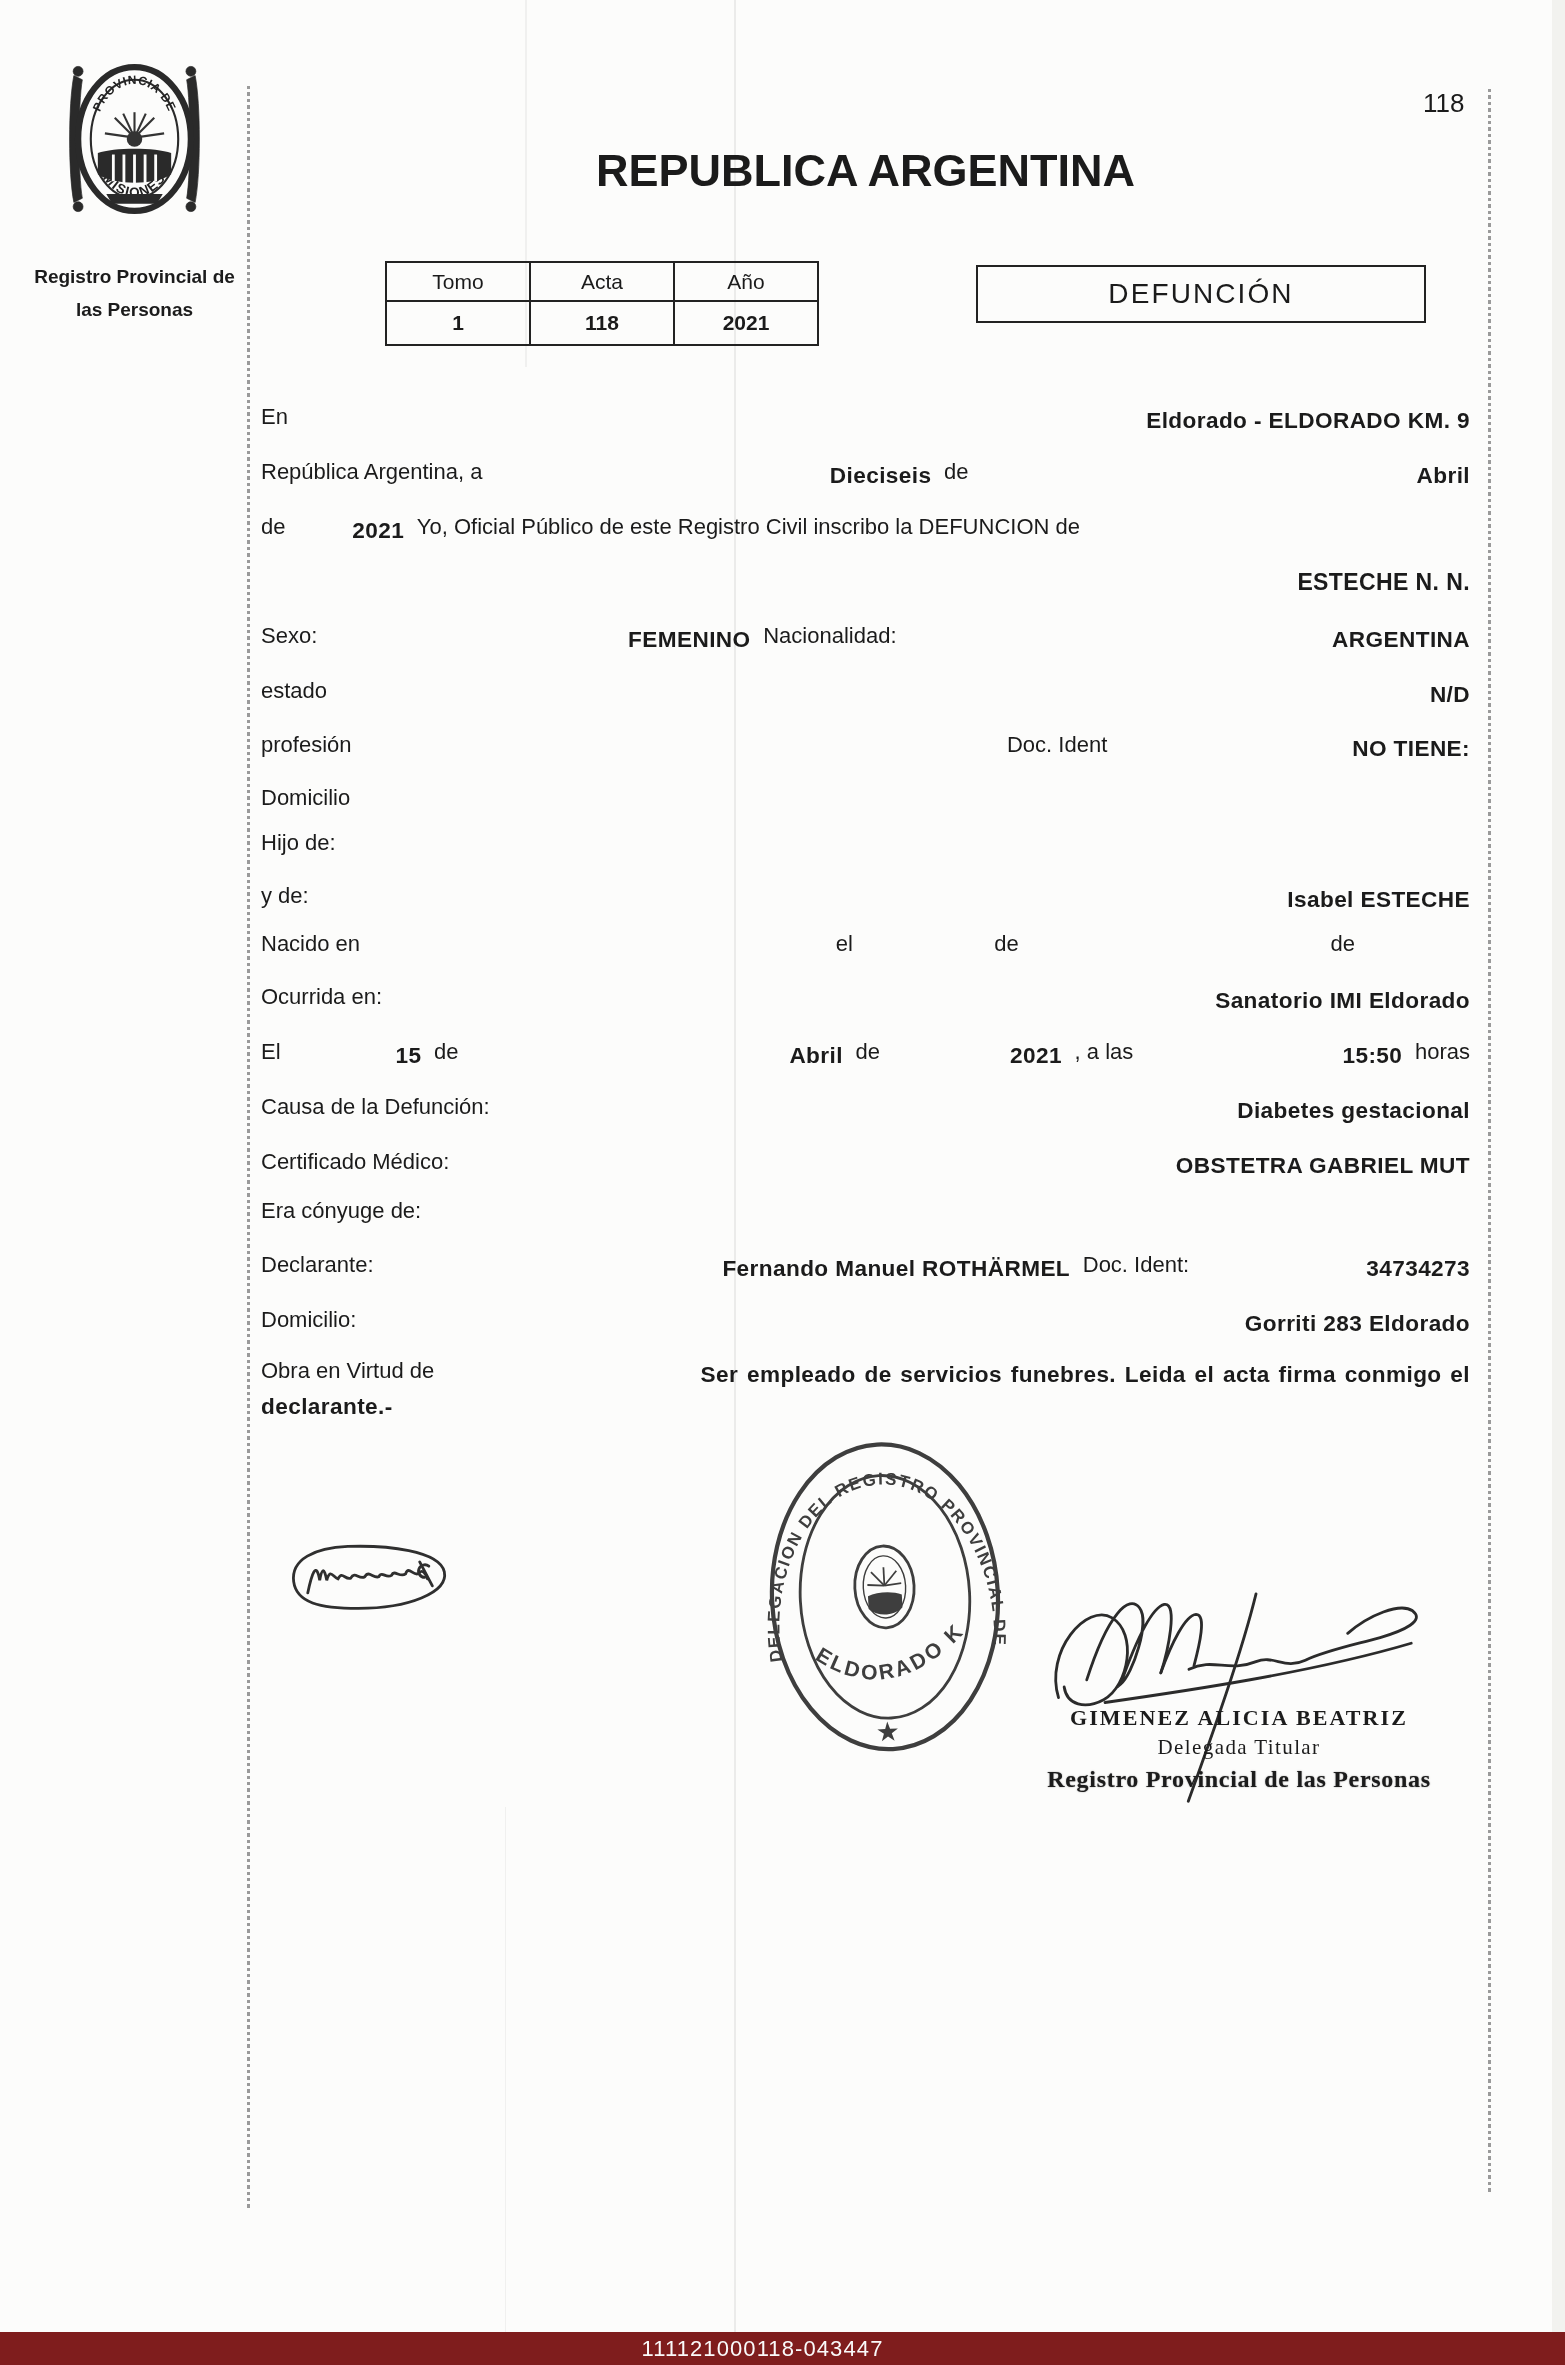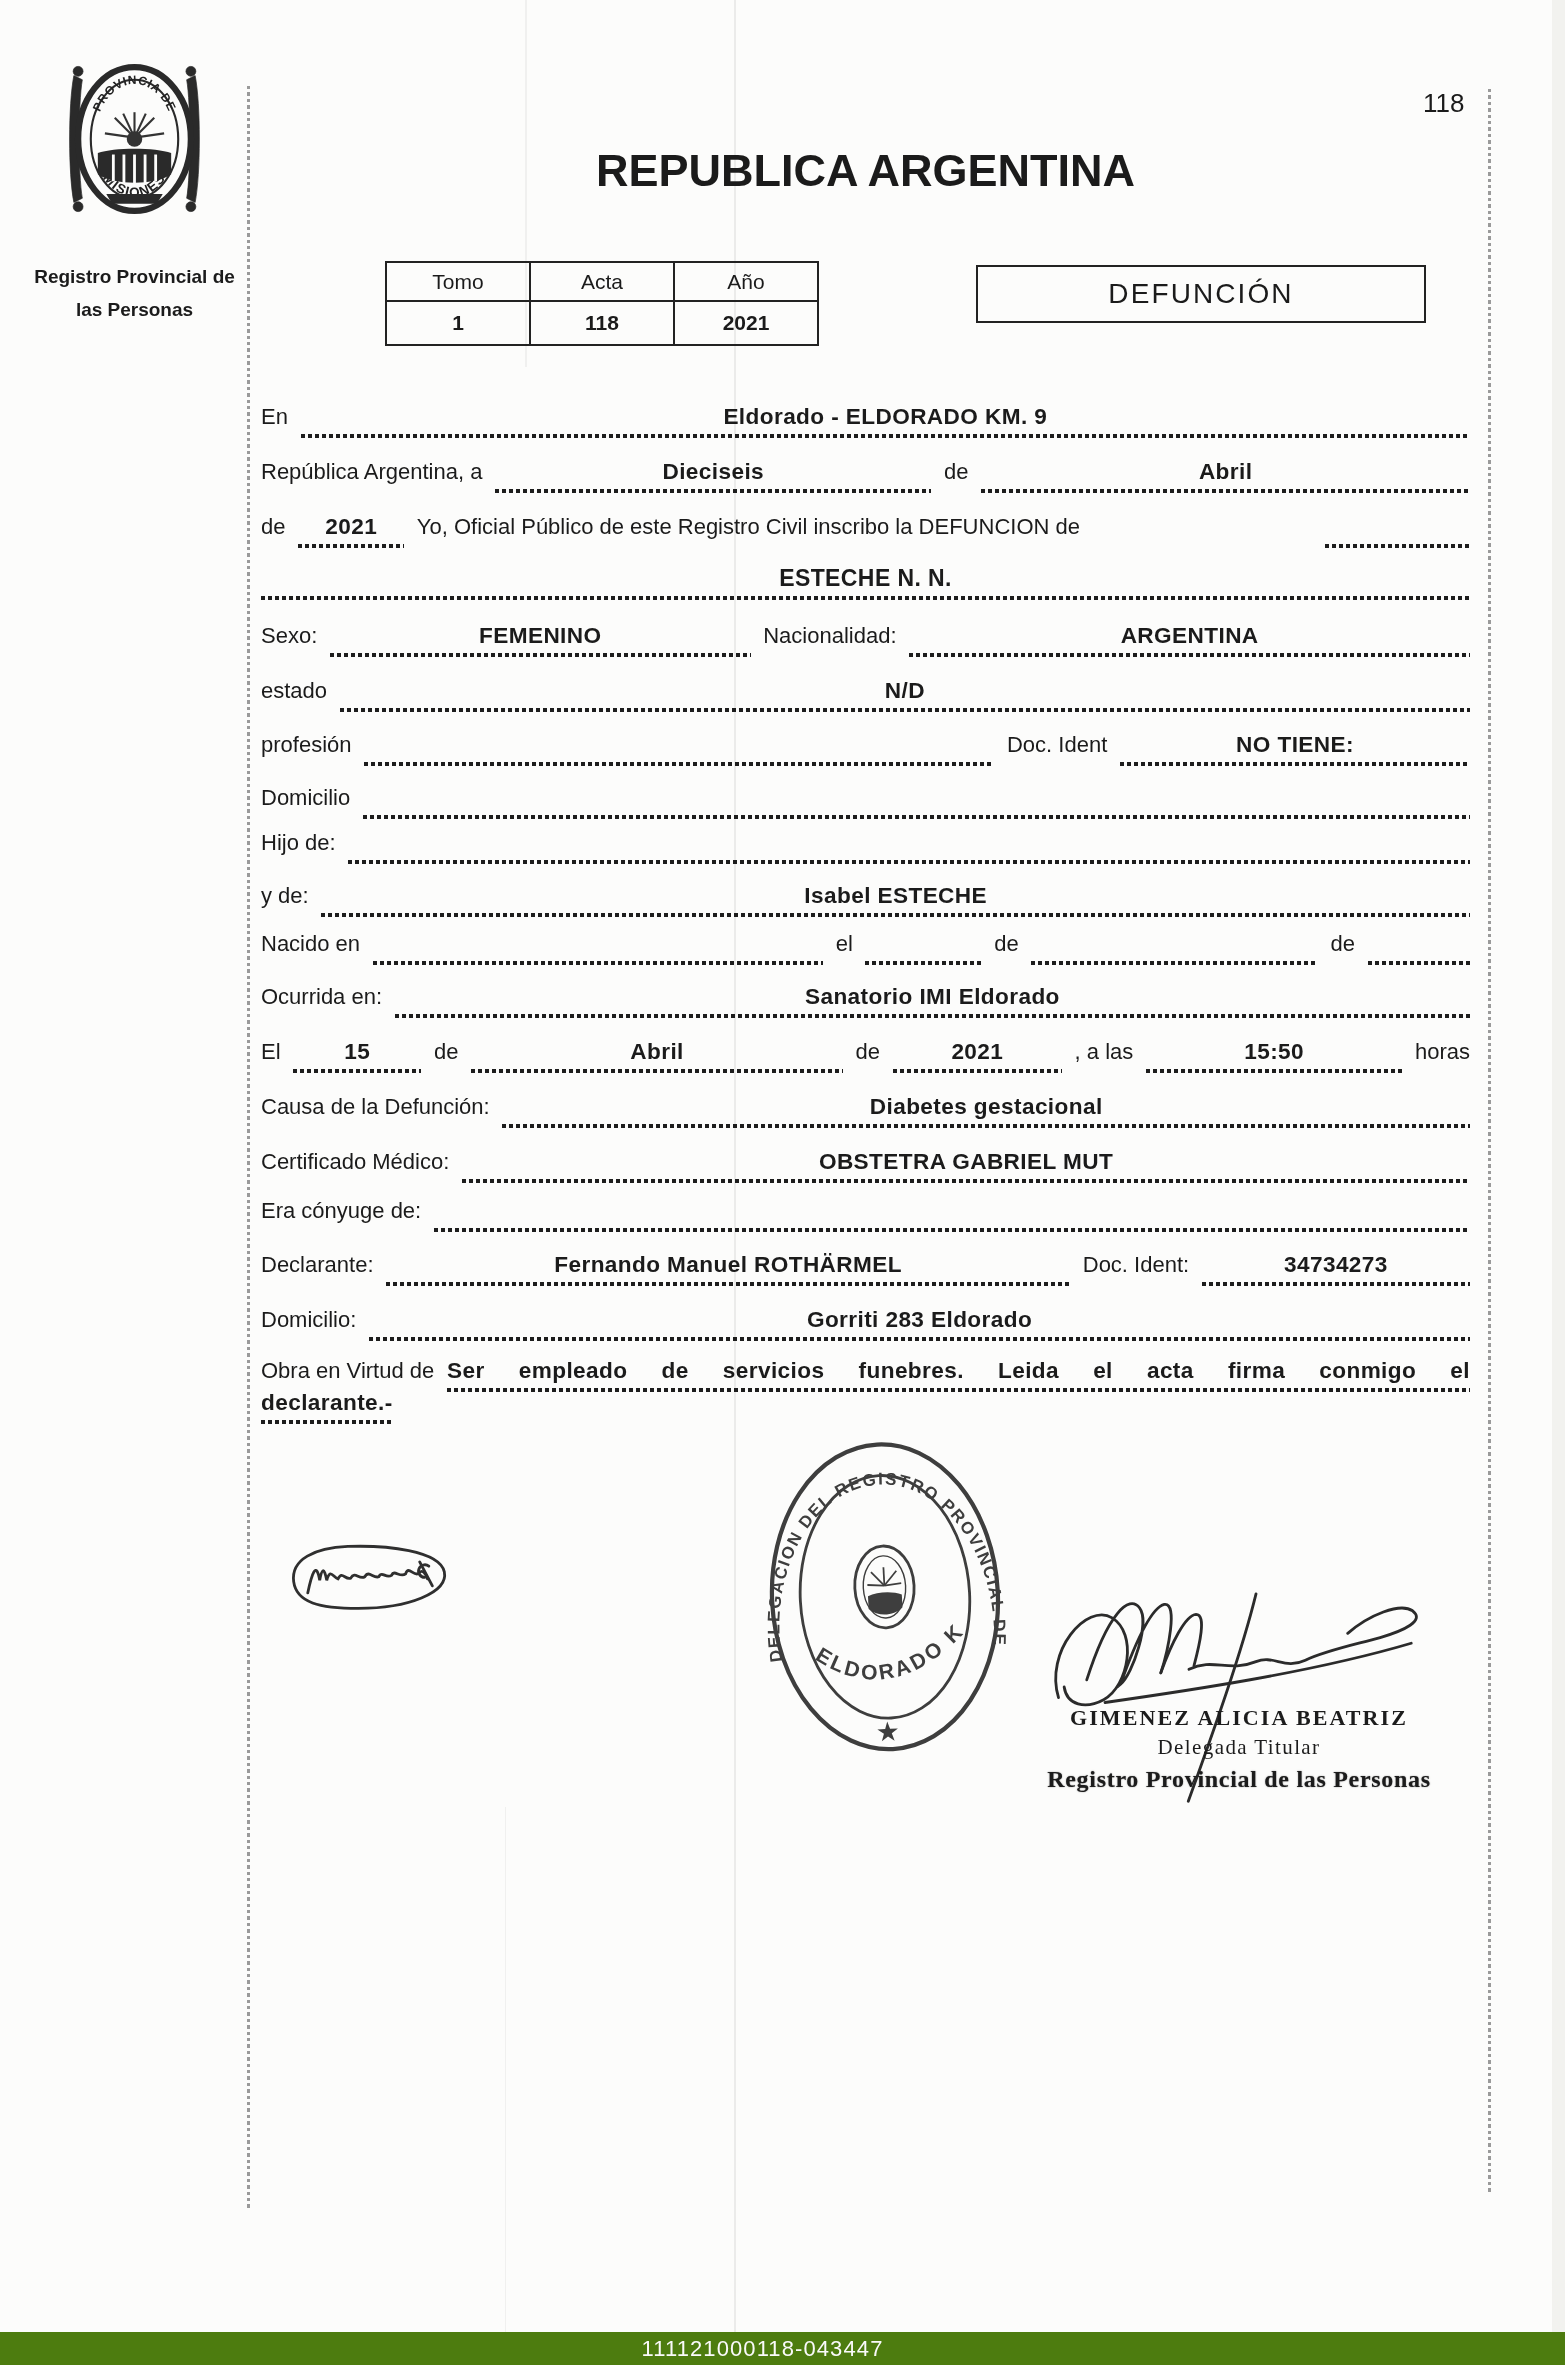--- a/index.html
+++ b/index.html
@@ -18,37 +18,37 @@
   .page-num{position:absolute;left:1423px;top:88px;font-size:26px;}
   .rec-table{position:absolute;left:385px;top:261px;border-collapse:collapse;border:2.8px solid #222;}
   .rec-table td{border:2.1px solid #222;text-align:center;font-size:21px;width:140px;height:35px;}
   .rec-table tr.vals td{font-weight:bold;height:40px;}
   .type-box{position:absolute;left:976px;top:265px;width:446px;height:54px;border:2.8px solid #222;
             display:flex;align-items:center;justify-content:center;font-size:28px;letter-spacing:2.1px;}
   
   .form-row{position:absolute;left:261px;right:95px;display:flex;align-items:flex-end;gap:12.7px;height:42px;}
   .form-row .label{font-size:22px;margin-bottom:8.5px;white-space:nowrap;}
   .form-row .label.stretch{flex:1 1 0%;}
-  .field{display:flex;flex-direction:column;justify-content:flex-end;min-width:0;}
+  .field{display:flex;flex-direction:row;justify-content:flex-end;min-width:0;}
   .value{font-weight:bold;font-size:22.6px;letter-spacing:0.4px;text-align:center;margin-bottom:4.2px;white-space:nowrap;}
   .value.justify{white-space:normal;text-align:justify;text-align-last:justify;word-spacing:2.1px;}
   .value.big{font-size:23px;}
   .dots{height:4.2px;background-image:repeating-linear-gradient(to right,#1d1d1d 0 4.2px,transparent 4.2px 7px);}
   
   .stamp{position:absolute;left:757px;top:1426px;opacity:.92;transform:rotate(-3deg);}
   .sig-left{position:absolute;left:281px;top:1538px;}
   .sig-right{position:absolute;left:1043px;top:1567px;}
   .signer{position:absolute;left:1027px;top:1705px;width:424px;text-align:center;
           font-family:Liberation Serif, serif;color:#1c1c1c;}
   .signer .name{font-size:22px;font-weight:bold;letter-spacing:2.1px;}
   .signer .role{font-size:21px;letter-spacing:1.4px;margin-top:4.2px;}
   .signer .office{font-size:24px;font-weight:bold;letter-spacing:0.7px;margin-top:6px;
                   text-shadow:0 0 1.4px rgba(20,20,20,.55);}
   
-  .footer-bar{position:absolute;left:0;right:0;bottom:0;height:34px;background:#4d7c0f;
+  .footer-bar{position:absolute;left:0;right:0;bottom:0;height:34px;background:#7f1d1d;
               display:flex;align-items:center;justify-content:center;}
   .footer-text{color:#fafafa;font-size:22px;letter-spacing:1.1px;transform:translateX(-20px);}
 </style>
 </head>
 <body>
 
 <div class="page">
 
   <div class="vdots" style="left:247px;top:86px;height:2122px;"></div>
   <div class="vdots" style="left:1488px;top:89px;height:2104px;"></div>

